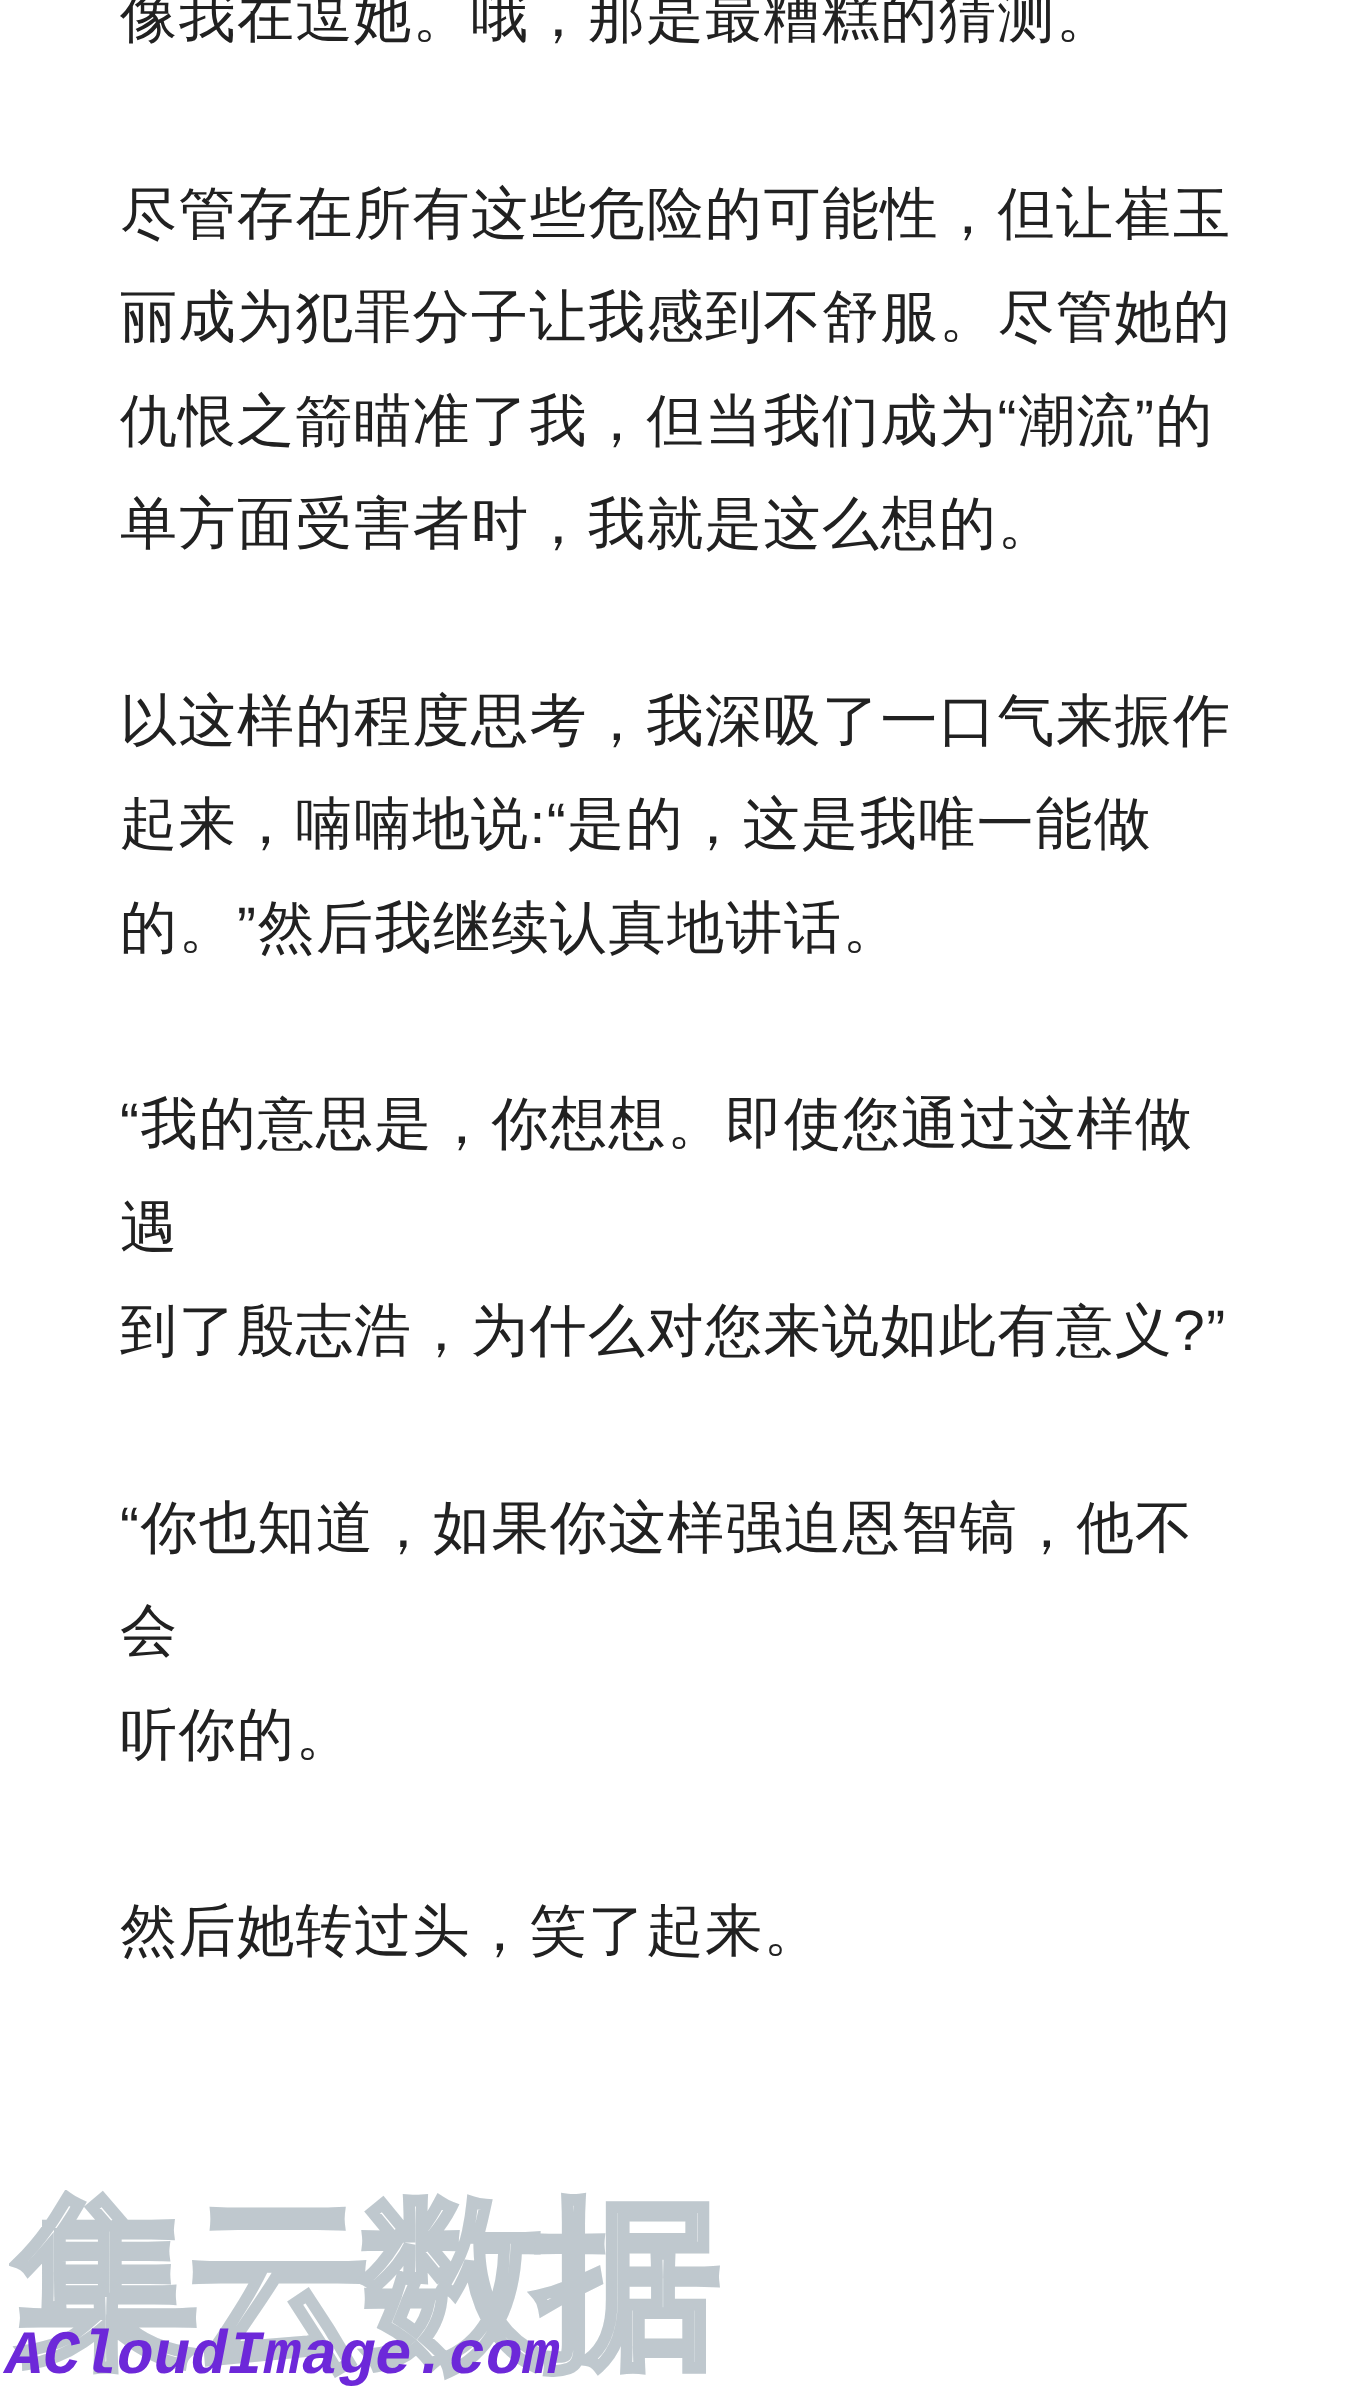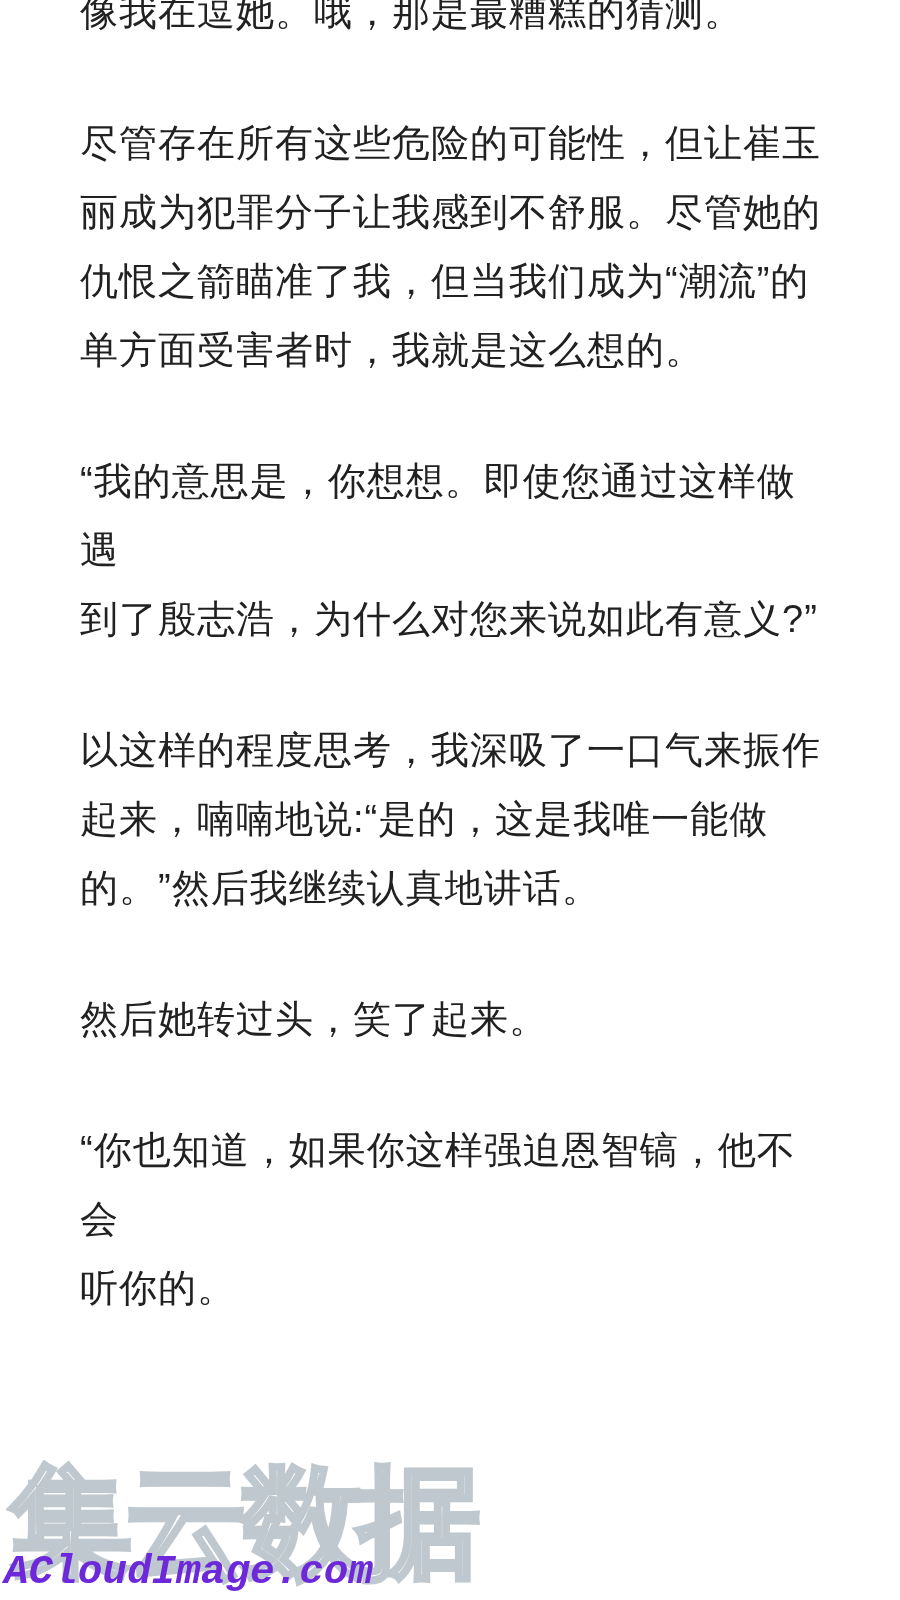--- a/index.html
+++ b/index.html
@@ -75,24 +75,24 @@
     <div class="wm-brand">集云数据</div>
     <div class="wm-url">ACloudImage.com</div>
   </div>
 
   <div class="text-column">
     <p class="para first">像我在逗她。哦，那是最糟糕的猜测。</p>
     <p class="para">尽管存在所有这些危险的可能性，但让崔玉
 丽成为犯罪分子让我感到不舒服。尽管她的
 仇恨之箭瞄准了我，但当我们成为“潮流”的
 单方面受害者时，我就是这么想的。</p>
-    <p class="para">“我的意思是，你想想。即使您通过这样做遇
-到了殷志浩，为什么对您来说如此有意义?”</p>
     <p class="para">以这样的程度思考，我深吸了一口气来振作
 起来，喃喃地说:“是的，这是我唯一能做
 的。”然后我继续认真地讲话。</p>
-    <p class="para">然后她转过头，笑了起来。</p>
+    <p class="para">“我的意思是，你想想。即使您通过这样做遇
+到了殷志浩，为什么对您来说如此有意义?”</p>
     <p class="para">“你也知道，如果你这样强迫恩智镐，他不会
 听你的。</p>
+    <p class="para">然后她转过头，笑了起来。</p>
 
   </div>
 
 </div>
 
 </body></html>

